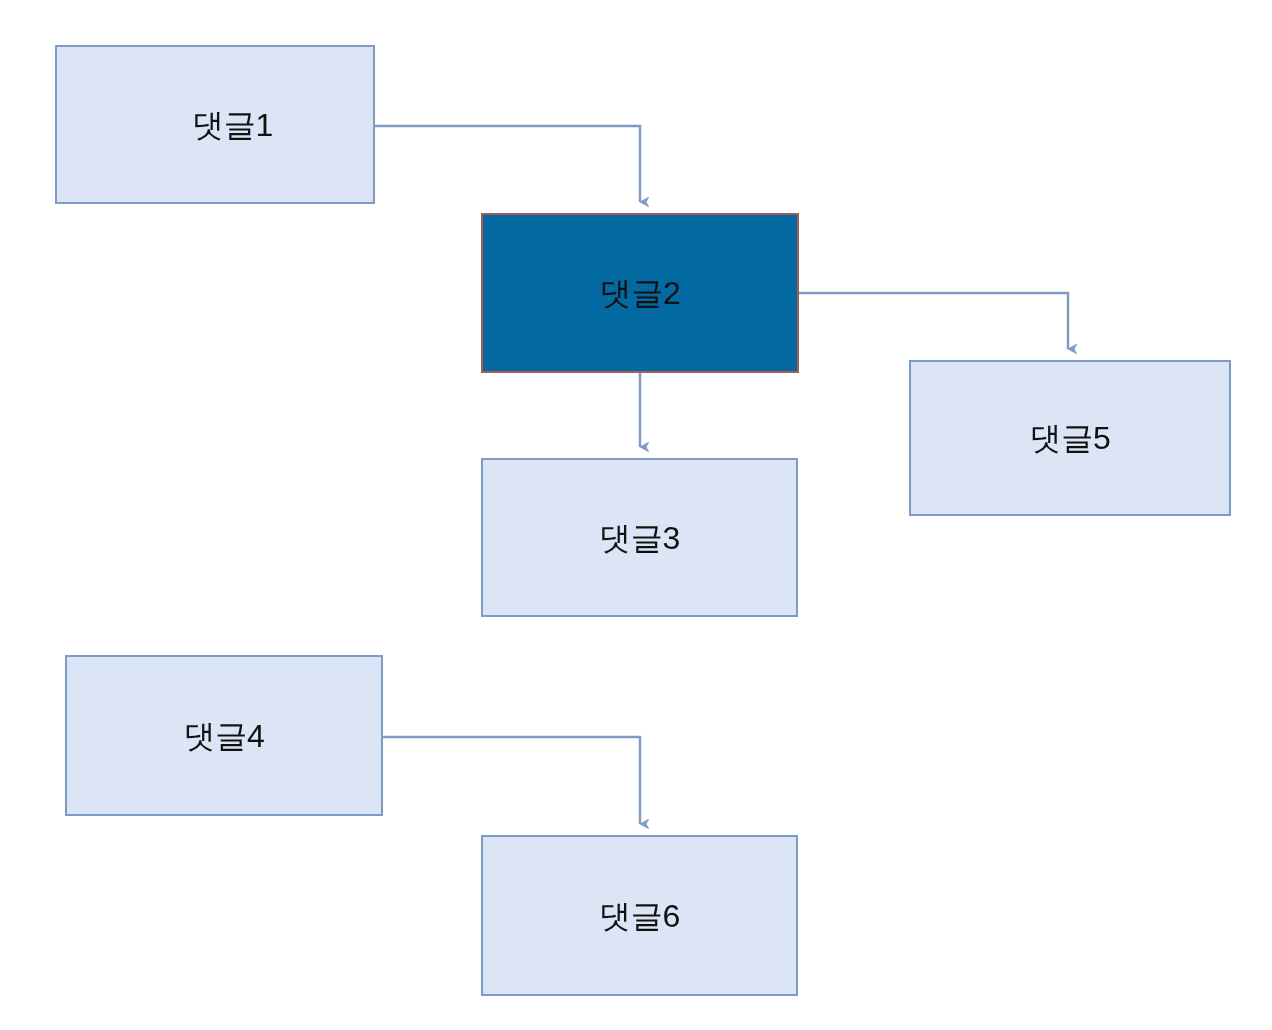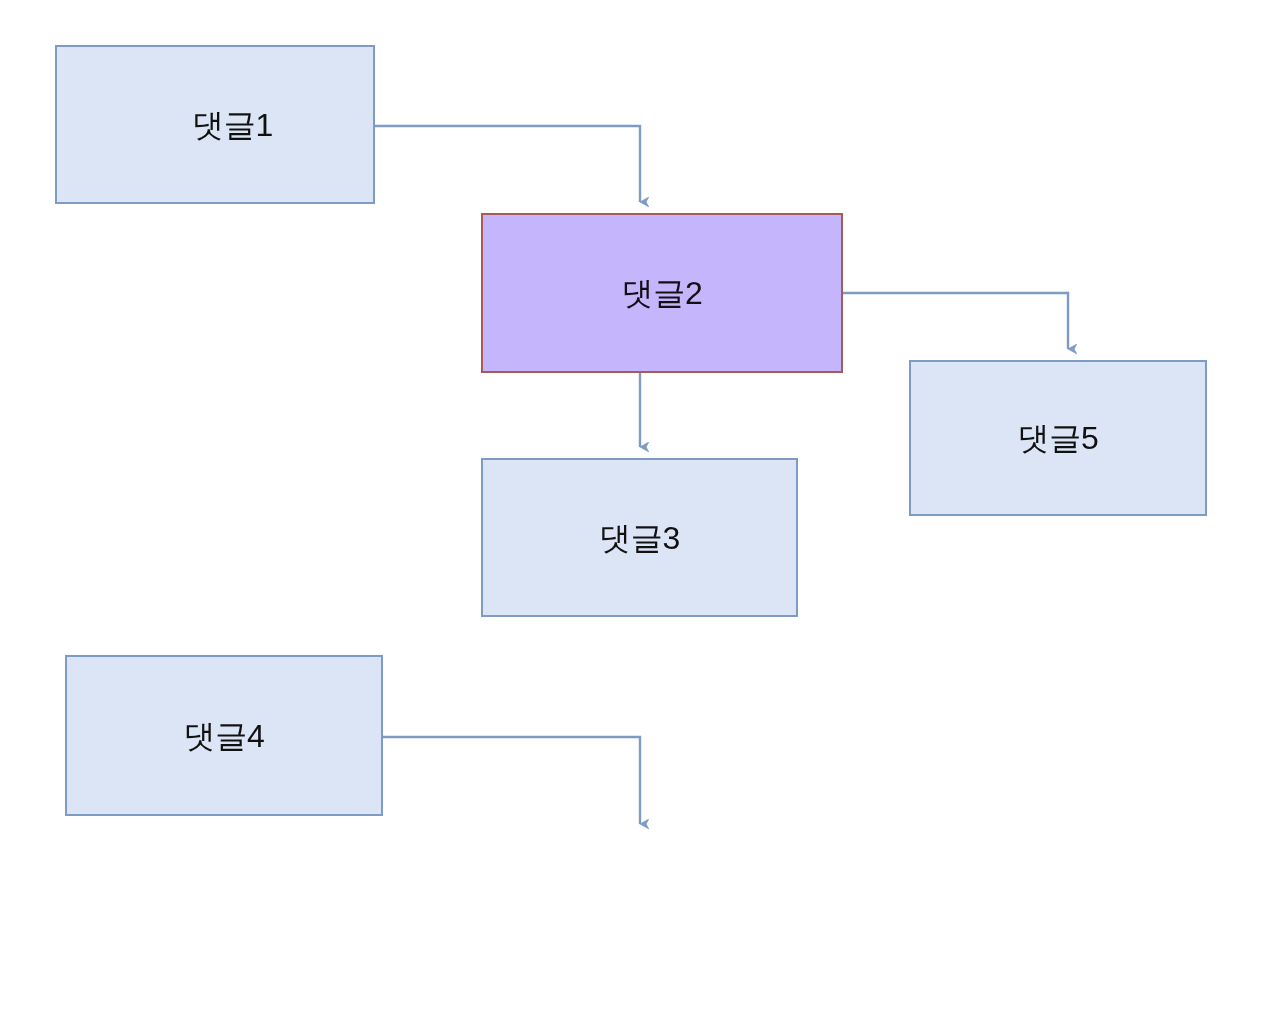--- a/index.html
+++ b/index.html
@@ -62,30 +62,33 @@
 
     <path class="edge-path" d="M 799 293 L 1068 293 L 1068 349" fill="none" stroke="#7e9bc4" stroke-width="2.4" marker-end="url(#arrowhead)"></path>
 
     <path class="edge-path" d="M 383 737 L 640 737 L 640 824" fill="none" stroke="#7e9bc4" stroke-width="2.4" marker-end="url(#arrowhead)"></path>
   </svg>
 
   <div class="node" id="node-n1" style="left: 55px; top: 45px; width: 320px; height: 159px; background: rgb(219, 229, 246); border-color: rgb(126, 155, 196); padding-left: 35px;">
     <span class="node-label">댓글1</span>
   </div>
 
-  <div class="node" id="node-n2" style="left: 481px; top: 213px; width: 362px; height: 160px; background: #c4b5fd; border-color: rgb(168, 90, 86);">
+  <div class="node" id="node-n2" style="left: 481px; top: 213px; width: 318px; height: 160px; background: #0369a1; border-color: rgb(168, 90, 86);">
     <span class="node-label">댓글2</span>
   </div>
 
   <div class="node" id="node-n3" style="left: 481px; top: 458px; width: 317px; height: 159px; background: rgb(219, 229, 246); border-color: rgb(126, 155, 196); text-align: right;">
     <span class="node-label">댓글3</span>
   </div>
 
   <div class="node" id="node-n4" style="left: 65px; top: 655px; width: 318px; height: 161px; background: rgb(219, 229, 246); border-color: rgb(126, 155, 196); justify-content: center;">
     <span class="node-label">댓글4</span>
   </div>
 
-  <div class="node" id="node-n5" style="left: 909px; top: 360px; width: 298px; height: 156px; background: rgb(219, 229, 246); border-color: rgb(126, 155, 196);">
+  <div class="node" id="node-n5" style="left: 909px; top: 360px; width: 322px; height: 156px; background: rgb(219, 229, 246); border-color: rgb(126, 155, 196);">
     <span class="node-label">댓글5</span>
   </div>
 
+  <div class="node" id="node-n6" style="left: 481px; top: 835px; width: 317px; height: 161px; background: rgb(219, 229, 246); border-color: rgb(126, 155, 196);">
+    <span class="node-label">댓글6</span>
+  </div>
 
 </div>
 
 </body></html>

